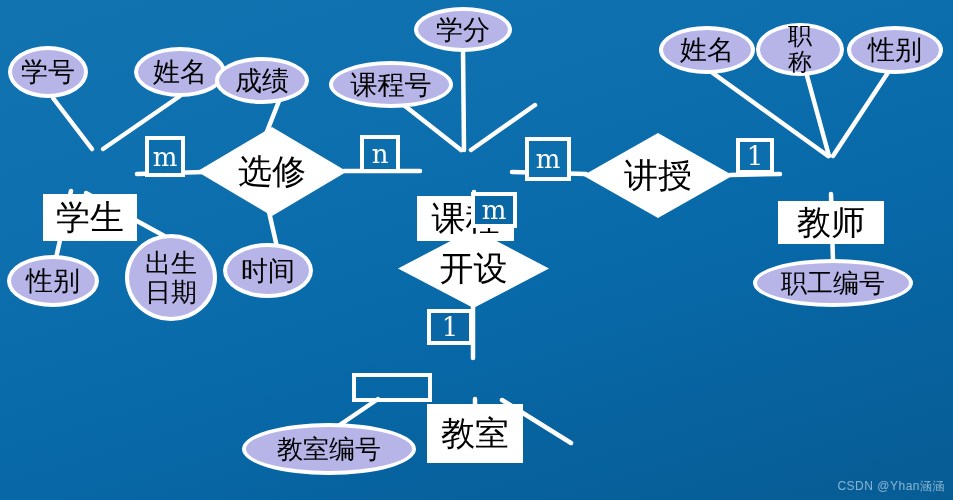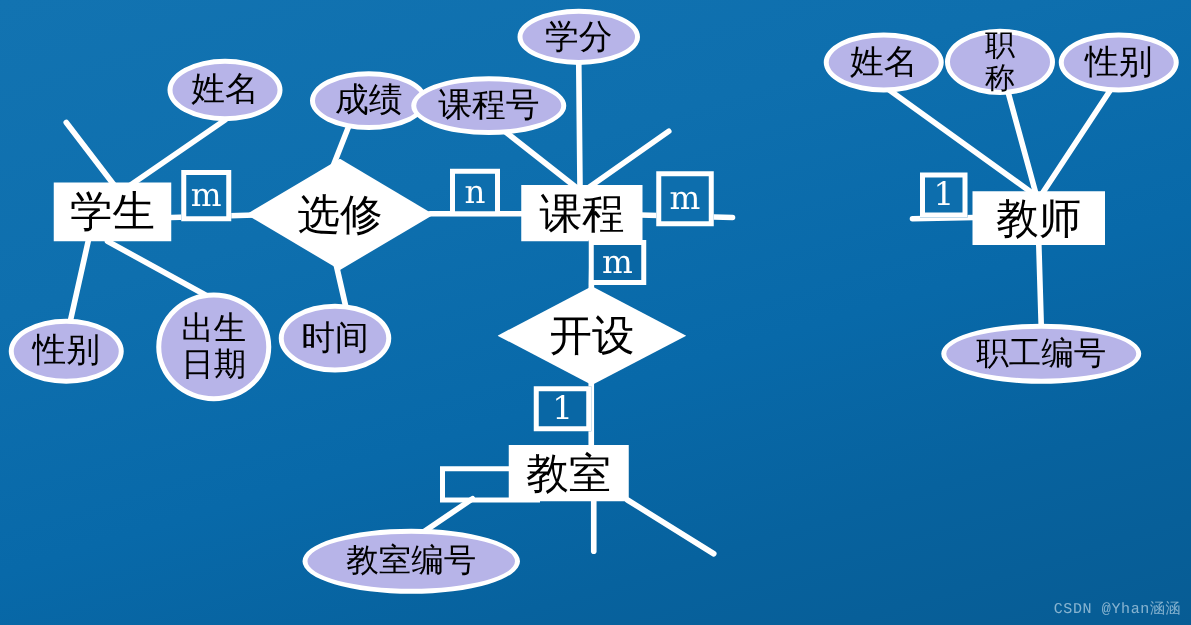--- a/index.html
+++ b/index.html
@@ -10,21 +10,21 @@
       #0e6fae 32%,
       #0869a9 58%,
       #07629e 78%,
       var(--background-bottom,#075c94) 100%);
     font-family:"DejaVu Serif","Liberation Serif",serif;
   }
   .wires { position:absolute; left:0; top:0; width:953px; height:500px; }
   .wires line { stroke:var(--connector,#ffffff); stroke-width:4.5; stroke-linecap:round; }
   .entity {
     position:absolute; background:var(--shape-fill,#ffffff); color:var(--text,#000000);
-    display:flex; align-items:center; justify-content:center; font-size:34px;
+    display:flex; align-items:center; justify-content:center; font-size:34px;margin-top:48px;
   }
   .diamond {
     position:absolute; background:var(--shape-fill,#ffffff); color:var(--text,#000000);
     clip-path:polygon(50% 0,100% 50%,50% 100%,0 50%);
     display:flex; align-items:center; justify-content:center; font-size:34px;
   }
   .attr {
     position:absolute; box-sizing:border-box;
     background:var(--attribute-fill,#b7b4e8); border:4px solid #fff; border-radius:50%;
     color:var(--text,#000000); font-size:27px; line-height:1.08;
@@ -36,21 +36,21 @@
     color:var(--cardinality-text,#ffffff); font-size:26px;
     display:flex; align-items:center; justify-content:center;
     background:var(--cardinality-fill-top,#0d6ead);
   }
   .card.low { background:var(--cardinality-fill-bottom,#0967a5); }
   .ghost-box {
     position:absolute; box-sizing:border-box; border:4px solid #fff; background:transparent;
   }
   .watermark {
     position:absolute; right:8px; bottom:5px;
-    font-family:Liberation Mono, monospace; font-size:12px;
+    font-family:Liberation Sans, sans-serif; font-size:12px;
     color:rgba(214,232,243,0.62); letter-spacing:0.5px;
   }
   .fs26 { font-size:26px; }
   .fs24 { font-size:24px; }
 </style>
 </head>
 <body>
 
 <div class="stage">
 
@@ -77,41 +77,47 @@
     <line x1="378" y1="399" x2="316" y2="441"></line>
     <line x1="475" y1="399" x2="475" y2="441"></line>
     <line x1="502" y1="400" x2="571" y2="443"></line>
   </svg>
 
   <div class="ghost-box" style="left:352px;top:373px;width:80px;height:29px"></div>
 
   <div class="diamond" style="left:197px;top:127px;width:150px;height:89px">
     <span>选修</span>
   </div>
+  <div class="diamond" style="left:583px;top:133px;width:150px;height:85px">
+    <span>讲授</span>
+  </div>
   <div class="diamond" style="left:398px;top:229px;width:151px;height:79px">
     <span>开设</span>
   </div>
 
   <div class="entity" style="left:43px;top:146px;width:94px;height:47px">
     <span>学生</span>
   </div>
   <div class="entity" style="left:778px;top:153px;width:106px;height:43px">
     <span>教师</span>
   </div>
   <div class="entity" style="left:417px;top:148px;width:97px;height:45px">
     <span>课程</span>
   </div>
-  <div class="entity" style="left:407px;top:356px;width:96px;height:45px">
+  <div class="entity" style="left:427px;top:356px;width:96px;height:59px">
     <span>教室</span>
   </div>
 
+  <div class="attr" style="left:8px;top:46px;width:80px;height:52px">
+    <span>学号</span>
+  </div>
   <div class="attr" style="left:134px;top:47px;width:92px;height:50px">
     <span>姓名</span>
   </div>
-  <div class="attr" style="left:248px;top:57px;width:94px;height:47px">
+  <div class="attr" style="left:215px;top:57px;width:94px;height:47px">
     <span>成绩</span>
   </div>
   <div class="attr" style="left:7px;top:255px;width:92px;height:52px">
     <span>性别</span>
   </div>
   <div class="attr" style="left:223px;top:243px;width:90px;height:55px">
     <span>时间</span>
   </div>
   <div class="attr fs26" style="left:125px;top:234px;width:92px;height:87px">
     <span>出生

